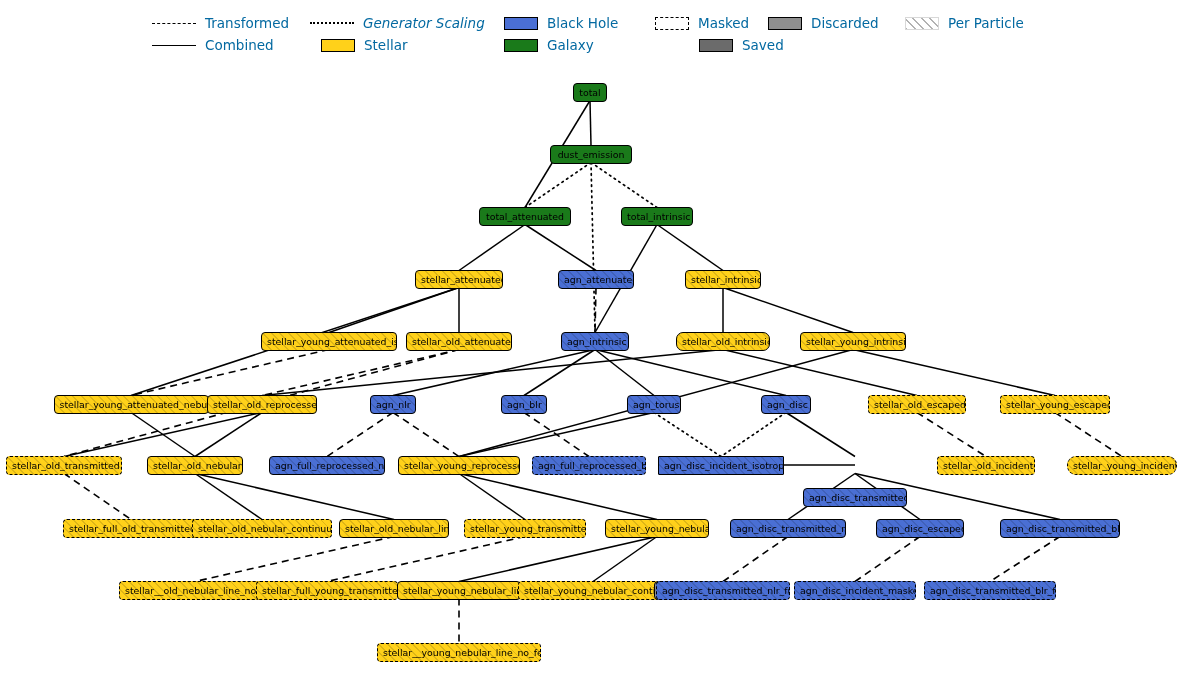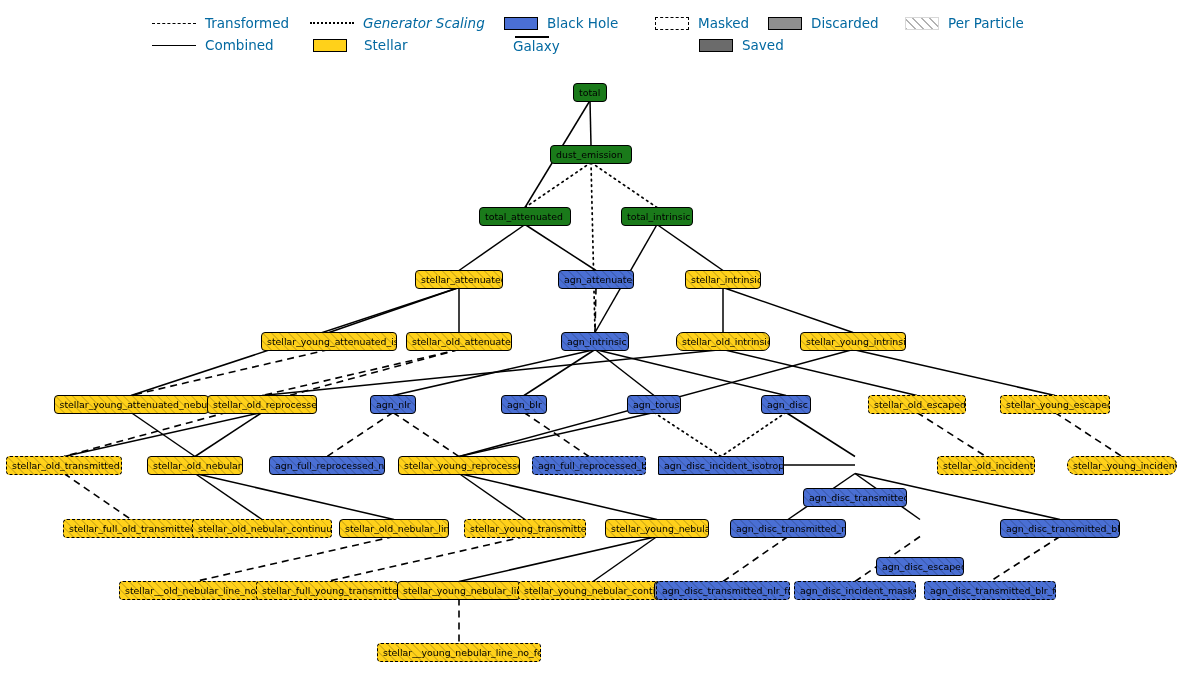--- a/index.html
+++ b/index.html
@@ -20,21 +20,21 @@
   .lg-swatch{width:34px;height:13px;box-sizing:border-box;border:1.1px solid #000;}
   .lg-swatch.dash{border-style:dashed;background:#fff;border-width:1.5px;}
   .lg-swatch.hatch{background:#fff;border-color:#d8d8d8;}
 
   
   #edges{position:absolute;left:0;top:0;width:1182px;height:690px;pointer-events:none;}
   .node{
     position:absolute;box-sizing:border-box;
     height:19px;line-height:17px;
     border:1.1px solid #000;border-radius:4px;
-    font-size:9.4px;color:#000;white-space:nowrap;
+    font-size:9.4px;color:#000;text-align:center;white-space:nowrap;
     overflow:hidden;
     padding:0 5px;
   }
   .node.sq{border-radius:1px;}
   .node.dash{border-style:dashed;border-width:1.3px;}
   .c-galaxy{background:#1a7a1a;color:#000;}
   .c-stellar{background:#ffd11a;}
   .c-bh{background:#4a6fd4;}
   .c-discard{background:#8f8f8f;}
   .hatched{
@@ -54,29 +54,29 @@
         <span class="lg-label">Transformed</span>
       </div>
       <div class="lg-item" style="left: 152px; top: 36px;">
         <div class="lg-line "></div>
         <span class="lg-label">Combined</span>
       </div>
       <div class="lg-item" style="left: 310px; top: 14px; font-style: italic;">
         <div class="lg-line dotted"></div>
         <span class="lg-label">Generator Scaling</span>
       </div>
-      <div class="lg-item" style="left: 313px; top: 36px; gap: 8px;">
+      <div class="lg-item" style="left: 321px; top: 36px;">
         <div class="lg-swatch" style="background: rgb(255, 209, 26);"></div>
         <span class="lg-label">Stellar</span>
       </div>
       <div class="lg-item" style="left: 504px; top: 14px;">
         <div class="lg-swatch" style="background: rgb(74, 111, 212);"></div>
         <span class="lg-label">Black Hole</span>
       </div>
-      <div class="lg-item" style="left: 504px; top: 36px; flex-direction: column;">
+      <div class="lg-item" style="left: 504px; top: 36px;">
         <div class="lg-swatch" style="background: rgb(26, 122, 26);"></div>
         <span class="lg-label">Galaxy</span>
       </div>
       <div class="lg-item" style="left: 655px; top: 14px;">
         <div class="lg-swatch dash"></div>
         <span class="lg-label">Masked</span>
       </div>
       <div class="lg-item" style="left: 655px; top: 36px; padding-left: 44px;">
         <div class="lg-swatch" style="background: rgb(107, 107, 107);"></div>
         <span class="lg-label">Saved</span>
@@ -178,21 +178,21 @@
       <div class="node c-bh hatched sq" style="left: 658px; top: 455.5px; width: 126px;">agn_disc_incident_isotropic</div>
       <div class="node c-bh hatched" style="left: 803px; top: 455.5px; width: 104px; margin-top: 32px;">agn_disc_transmitted</div>
       <div class="node c-stellar hatched dash" style="left: 937px; top: 455.5px; width: 98px;">stellar_old_incident</div>
       <div class="node c-stellar hatched dash" style="left: 1067px; top: 455.5px; width: 110px; border-radius: 9px;">stellar_young_incident</div>
       <div class="node c-stellar hatched dash" style="left: 63px; top: 518.5px; width: 136px;">stellar_full_old_transmitted</div>
       <div class="node c-stellar hatched dash" style="left: 192px; top: 518.5px; width: 140px;">stellar_old_nebular_continuum</div>
       <div class="node c-stellar hatched" style="left: 339px; top: 518.5px; width: 110px;">stellar_old_nebular_line</div>
       <div class="node c-stellar hatched dash" style="left: 464px; top: 518.5px; width: 122px;">stellar_young_transmitted</div>
       <div class="node c-stellar hatched" style="left: 605px; top: 518.5px; width: 104px;">stellar_young_nebular</div>
       <div class="node c-bh hatched" style="left: 730px; top: 518.5px; width: 116px;">agn_disc_transmitted_nlr</div>
-      <div class="node c-bh hatched" style="left: 876px; top: 518.5px; width: 88px; margin-top: 38px;">agn_disc_escaped</div>
+      <div class="node c-bh hatched" style="left: 876px; top: 518.5px; width: 88px;">agn_disc_escaped</div>
       <div class="node c-bh hatched" style="left: 1000px; top: 518.5px; width: 120px;">agn_disc_transmitted_blr</div>
       <div class="node c-stellar hatched dash" style="left: 119px; top: 580.5px; width: 152px;">stellar__old_nebular_line_no_fesc</div>
       <div class="node c-stellar hatched dash" style="left: 256px; top: 580.5px; width: 142px;">stellar_full_young_transmitted</div>
       <div class="node c-stellar hatched" style="left: 397px; top: 580.5px; width: 124px;">stellar_young_nebular_line</div>
       <div class="node c-stellar hatched dash" style="left: 518px; top: 580.5px; width: 150px;">stellar_young_nebular_continuum</div>
       <div class="node c-discard hatched" style="left: 654px; top: 580.5px; width: 16px;"></div>
       <div class="node c-bh hatched dash" style="left: 656px; top: 580.5px; width: 134px;">agn_disc_transmitted_nlr_full</div>
       <div class="node c-bh hatched dash" style="left: 794px; top: 580.5px; width: 122px;">agn_disc_incident_masked</div>
       <div class="node c-bh hatched dash" style="left: 924px; top: 580.5px; width: 132px;">agn_disc_transmitted_blr_full</div>
       <div class="node c-stellar hatched dash" style="left: 377px; top: 642.5px; width: 164px;">stellar__young_nebular_line_no_fesc</div>

